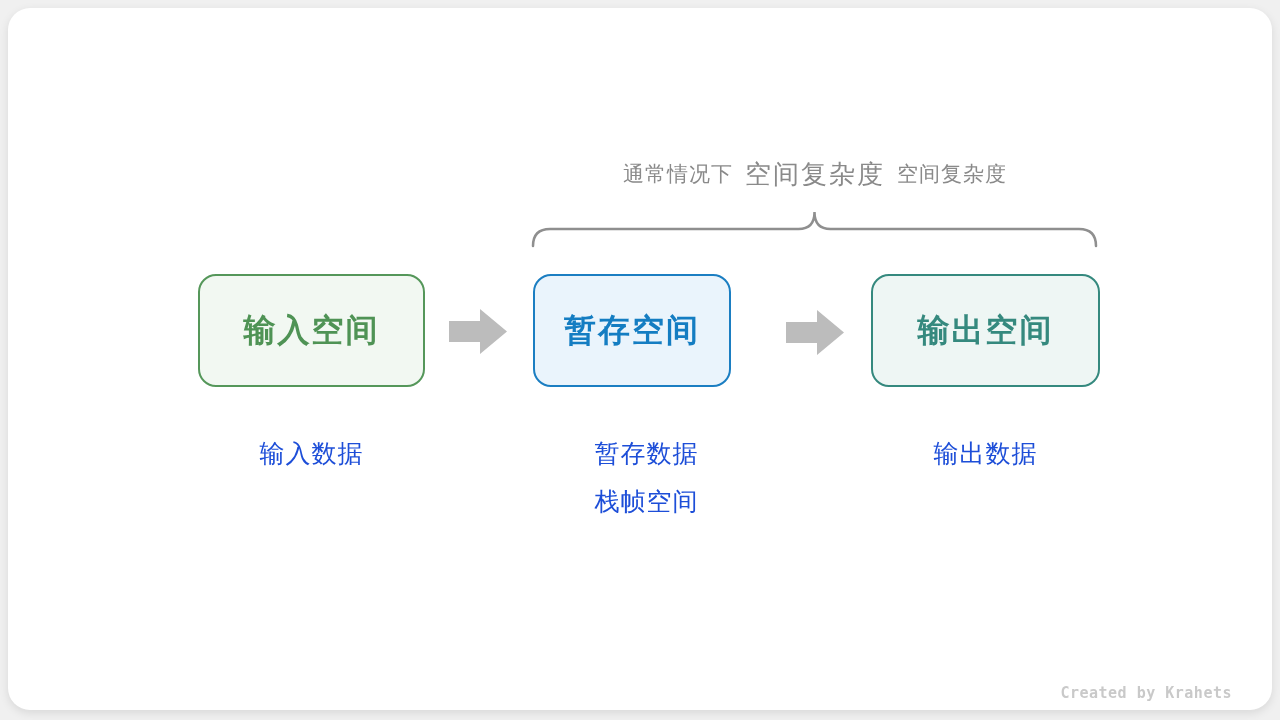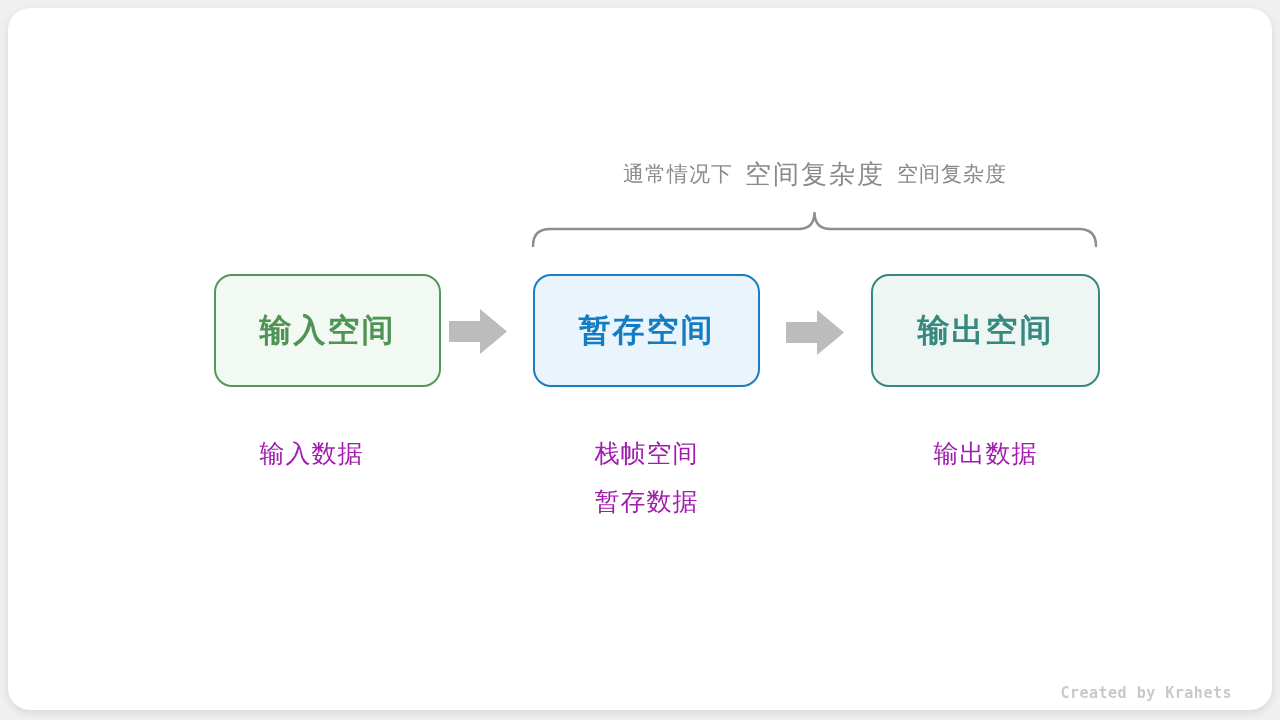--- a/index.html
+++ b/index.html
@@ -43,32 +43,32 @@
     height: 113px;
     border-radius: 18px;
     border: 2px solid;
     display: flex;
     align-items: center;
     justify-content: center;
     font-size: 32px;
     font-weight: 700;
     letter-spacing: 2px;
   }
-  .box-input  { left: 206px; width: 227px; border-color: #55975a; background: #f2f8f2; color: #4f9355; }
-  .box-temp   { left: 525px; width: 227px; border-color: #1b7ec2; background: #eaf4fc; color: #147dc2; }
+  .box-input  { left: 190px; width: 227px; border-color: #55975a; background: #f2f8f2; color: #4f9355; }
+  .box-temp   { left: 525px; width: 198px; border-color: #1b7ec2; background: #eaf4fc; color: #147dc2; }
   .box-output { left: 863px; width: 229px; border-color: #35897e; background: #eef6f4; color: #35897e; text-align: center; }
   
   .arrow { position: absolute; width: 60px; height: 47px; }
   .arrow-1 { left: 441px; top: 300px; }
   .arrow-2 { left: 778px; top: 301px; }
   
   .notes {
     position: absolute;
     top: 421px;
-    color: #a21caf;
+    color: #1d4ed8;
     font-size: 25px;
     letter-spacing: 1px;
     text-align: center;
     line-height: 48px;
   }
   .notes-input  { left: 190px; width: 227px; }
   .notes-temp   { left: 525px; width: 227px; }
   .notes-output { left: 863px; width: 229px; }
   
   .credit {
@@ -114,22 +114,22 @@
 
   <div class="box box-output">
     <span>输出空间</span>
   </div>
 
   <div class="notes notes-input">
     <div>输入数据</div>
   </div>
 
   <div class="notes notes-temp">
+    <div>暂存数据</div>
     <div>栈帧空间</div>
-    <div>暂存数据</div>
   </div>
 
   <div class="notes notes-output">
     <div>输出数据</div>
   </div>
 
   <div class="credit">Created by Krahets</div>
 
 </div>
 

